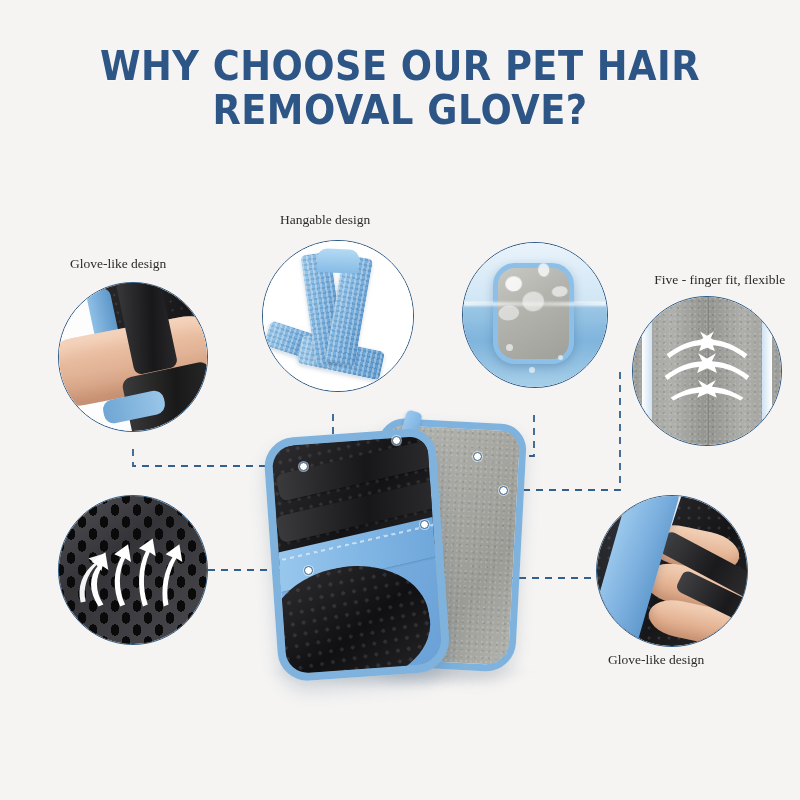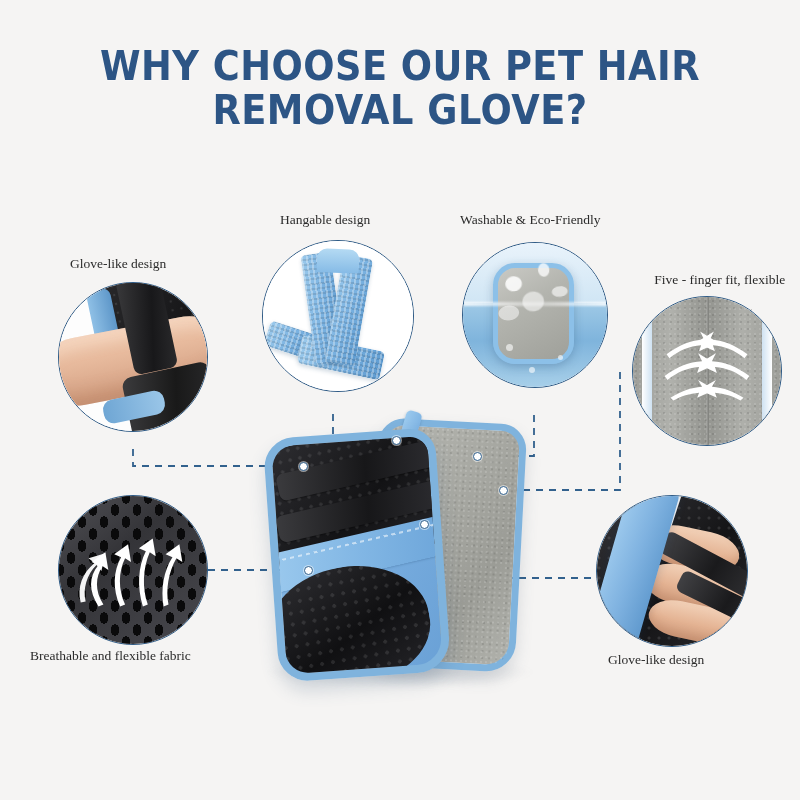--- a/index.html
+++ b/index.html
@@ -311,21 +311,20 @@
   <div class="lbl" style="left:280px;top:212px;">Hangable design</div>
   <div class="circ" style="left:262px;top:240px;width:152px;height:152px;">
     <div class="c2-bg"></div>
     <div class="strap c2-s4"></div>
     <div class="strap c2-s3"></div>
     <div class="strap c2-s1"></div>
     <div class="strap c2-s2"></div>
     <div class="c2-fold"></div>
   </div>
 
-  <div class="lbl" style="left:460px;top:212px;">Washable &amp; Eco-Friendly</div>
   <div class="circ" style="left:462px;top:242px;width:146px;height:146px;">
     <div class="c3-sky"></div>
     <div class="c3-water"></div>
     <div class="c3-glove"></div>
     <div class="c3-waterline"></div>
     <div class="c3-splash"></div>
     <div class="c3-bub" style="left:30%;top:70%;width:7px;height:7px;"></div>
     <div class="c3-bub" style="left:66%;top:78%;width:5px;height:5px;"></div>
     <div class="c3-bub" style="left:46%;top:86%;width:6px;height:6px;"></div>
   </div>
@@ -356,21 +355,20 @@
     <svg class="arrows" viewBox="0 0 150 150">
       <g fill="#ffffff">
         <path d="M40,112 C30,96 30,82 40,70 L33,67 L47,57 L50,75 L44,71 C37,82 36,96 45,110 Z"></path>
         <path d="M62,112 C54,94 55,76 63,62 L56,59 L70,49 L73,67 L67,63 C60,77 60,95 67,110 Z"></path>
         <path d="M85,112 C79,92 80,72 88,56 L81,53 L95,43 L98,61 L92,57 C85,73 84,93 90,110 Z"></path>
         <path d="M106,112 C103,94 106,76 115,62 L108,59 L122,49 L125,67 L119,63 C111,77 108,95 111,110 Z"></path>
         <path d="M22,108 C18,92 24,78 36,68 L30,63 L47,58 L43,76 L38,70 C28,80 24,94 27,107 Z" opacity="0.95"></path>
       </g>
     </svg>
   </div>
-  <div class="lbl" style="left:30px;top:648px;">Breathable and flexible fabric</div>
 
   <div class="circ" style="left:596px;top:495px;width:152px;height:152px;">
     <div class="c6-bg"></div>
     <div class="c6-mesh"></div>
     <div class="c6-white"></div>
     <div class="c6-finger c6-f1"></div>
     <div class="c6-finger c6-f2"></div>
     <div class="c6-finger c6-f3"></div>
     <div class="c6-strap c6-st1"></div>
     <div class="c6-strap c6-st2"></div>

